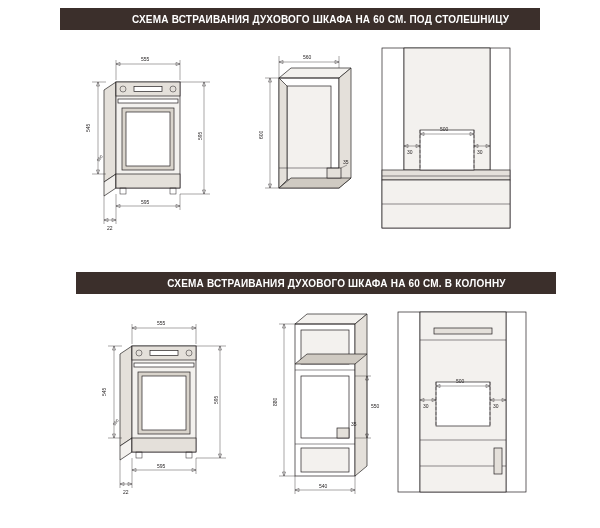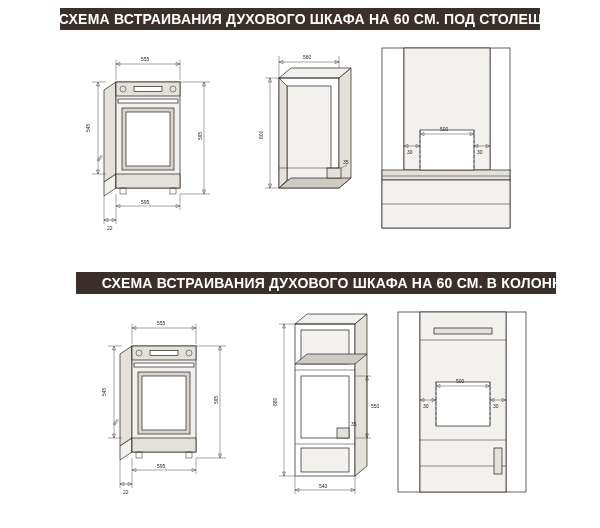--- a/index.html
+++ b/index.html
@@ -35,21 +35,21 @@
     width: 480px;
     height: 22px;
     background: #3b2f2b;
     color: #ffffff;
     display: flex;
     align-items: center;
     justify-content: center;
     letter-spacing: 0.2px;
   }
   .banner-text {
-    font-size: 14px;
+    font-size: 10px;
     font-weight: bold;
     text-transform: uppercase;
     white-space: nowrap;
     padding-left: 41px;
   }
 
   .diagram-row {
     position: absolute;
     left: 0;
     top: 34px;

